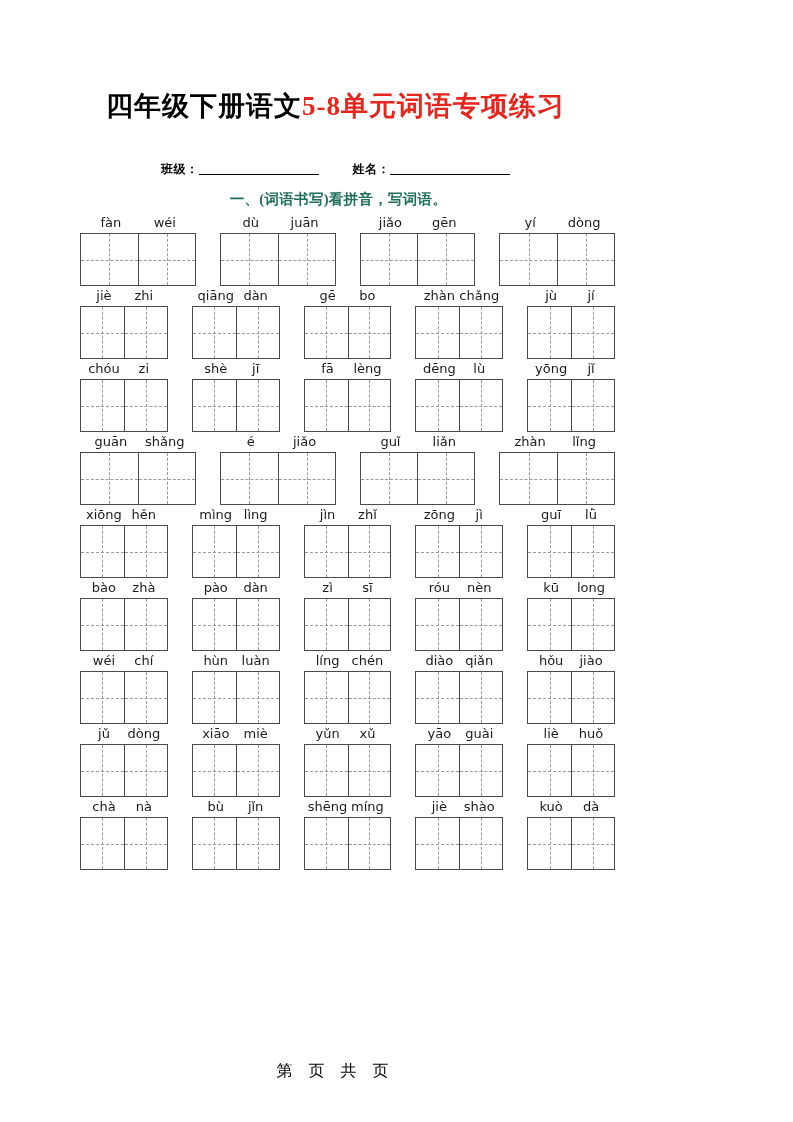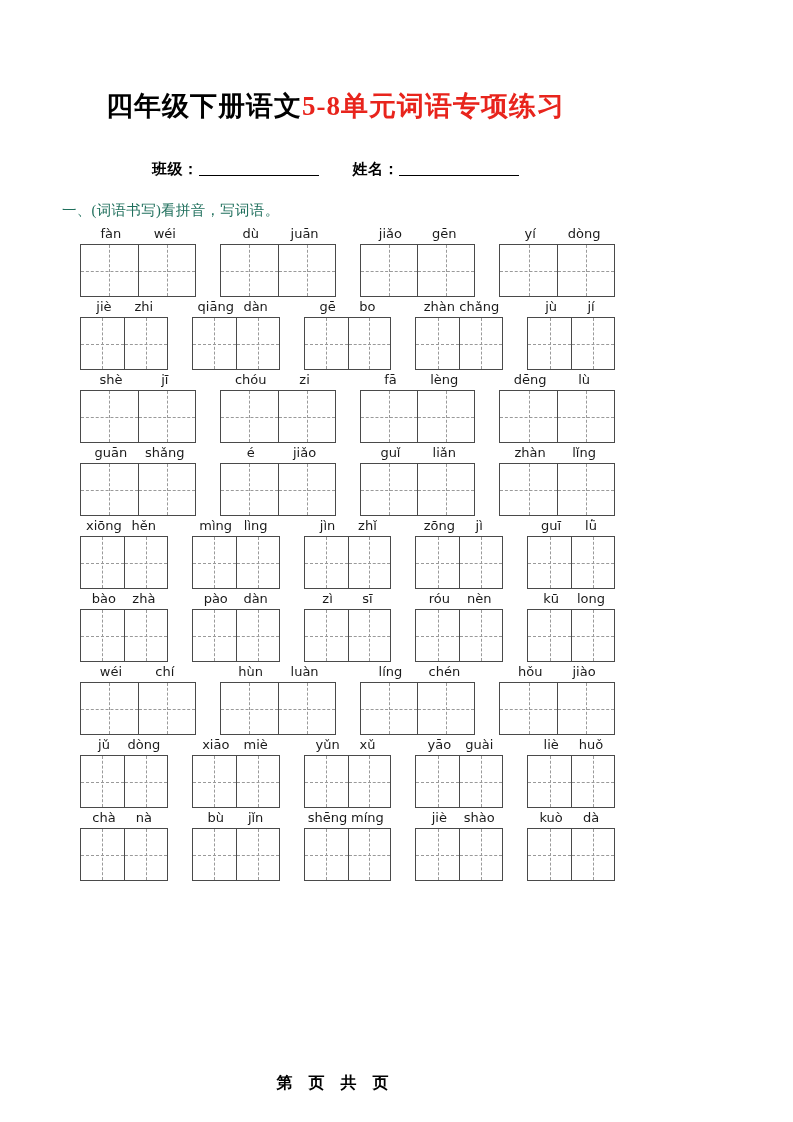--- a/index.html
+++ b/index.html
@@ -30,40 +30,41 @@
     margin-top: 18px;
     margin-bottom: 0;
     font-family: "Liberation Serif", serif;
   }
   .title .black { color: #000; }
   .title .red { color: #e8241c; }
 
   .info-line {
     margin-top: 36px;
     text-align: center;
-    font-size: 15px;
+    font-size: 12px;
     font-weight: bold;
     letter-spacing: 0.5px;
   }
   .info-line .field {
     display: inline-block;
     border-bottom: 1px solid #000;
     width: 120px;
     height: 14px;
     vertical-align: -2px;
   }
   .info-gap { display: inline-block; width: 34px; }
 
   .section-head {
-    margin-top: 22px;
+    margin-top: 12px;
     margin-left: 6px;
     font-size: 14.5px;
-    font-weight: normal;
+    font-weight: bold;
     color: #1f6f5c;
     letter-spacing: 0.3px;
+    text-align: center;
   }
 
   .grid-wrap {
     margin-top: 4px;
   }
   .row {
     display: flex;
     justify-content: space-between;
     margin-bottom: 0px;
   }
@@ -119,24 +120,24 @@
   .tianzi:after {
     top: 0;
     bottom: 0;
     left: 50%;
     border-left: 1px dashed #9a9a9a;
   }
   .footer {
     position: absolute;
     left: 0;
     right: 0;
-    bottom: 28px;
+    bottom: 40px;
     text-align: center;
     font-size: 16px;
-    font-weight: bold;
+    font-weight: normal;
     letter-spacing: 6px;
   }
 </style>
 </head>
 <body>
 
 <div class="page">
 
   <h1 class="title">
     <span class="black">四年级下册语文</span><span class="red">5-8单元词语专项练习</span>
@@ -242,58 +243,68 @@
         <div class="boxes">
           <div class="tianzi"></div>
           <div class="tianzi"></div>
         </div>
       </div>
     </div>
 
     <div class="row">
       <div class="cellgroup">
         <div class="pinyin">
+          <span>chóu</span>
+          <span>zi</span>
+        </div>
+        <div class="boxes">
+          <div class="tianzi"></div>
+          <div class="tianzi"></div>
+        </div>
+      </div>
+      <div class="cellgroup">
+        <div class="pinyin">
           <span>shè</span>
           <span>jī</span>
         </div>
         <div class="boxes">
           <div class="tianzi"></div>
           <div class="tianzi"></div>
         </div>
       </div>
       <div class="cellgroup">
         <div class="pinyin">
-          <span>chóu</span>
-          <span>zi</span>
-        </div>
-        <div class="boxes">
-          <div class="tianzi"></div>
-          <div class="tianzi"></div>
-        </div>
-      </div>
-      <div class="cellgroup">
-        <div class="pinyin">
           <span>fā</span>
           <span>lèng</span>
         </div>
         <div class="boxes">
           <div class="tianzi"></div>
           <div class="tianzi"></div>
         </div>
       </div>
       <div class="cellgroup">
         <div class="pinyin">
           <span>dēng</span>
           <span>lù</span>
         </div>
         <div class="boxes">
           <div class="tianzi"></div>
           <div class="tianzi"></div>
         </div>
       </div>
+      <div class="cellgroup">
+        <div class="pinyin">
+          <span>yōng</span>
+          <span>jǐ</span>
+        </div>
+        <div class="boxes">
+          <div class="tianzi"></div>
+          <div class="tianzi"></div>
+        </div>
+      </div>
     </div>
 
     <div class="row">
       <div class="cellgroup">
         <div class="pinyin">
           <span>guān</span>
           <span>shǎng</span>
         </div>
         <div class="boxes">
           <div class="tianzi"></div>
@@ -464,20 +475,30 @@
           <span>líng</span>
           <span>chén</span>
         </div>
         <div class="boxes">
           <div class="tianzi"></div>
           <div class="tianzi"></div>
         </div>
       </div>
       <div class="cellgroup">
         <div class="pinyin">
+          <span>diào</span>
+          <span>qiǎn</span>
+        </div>
+        <div class="boxes">
+          <div class="tianzi"></div>
+          <div class="tianzi"></div>
+        </div>
+      </div>
+      <div class="cellgroup">
+        <div class="pinyin">
           <span>hǒu</span>
           <span>jiào</span>
         </div>
         <div class="boxes">
           <div class="tianzi"></div>
           <div class="tianzi"></div>
         </div>
       </div>
     </div>
 

